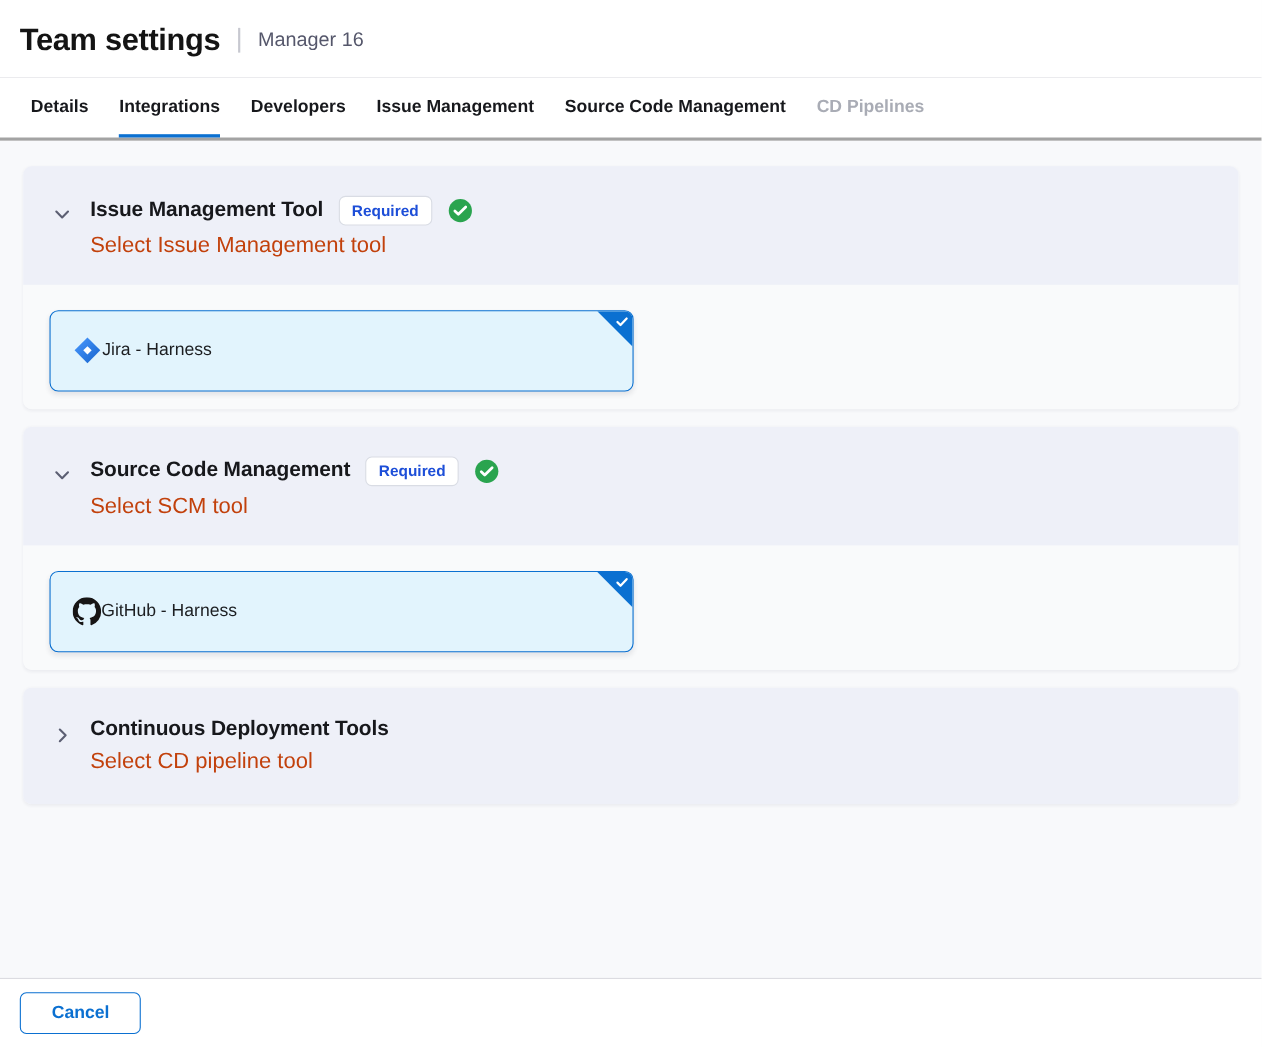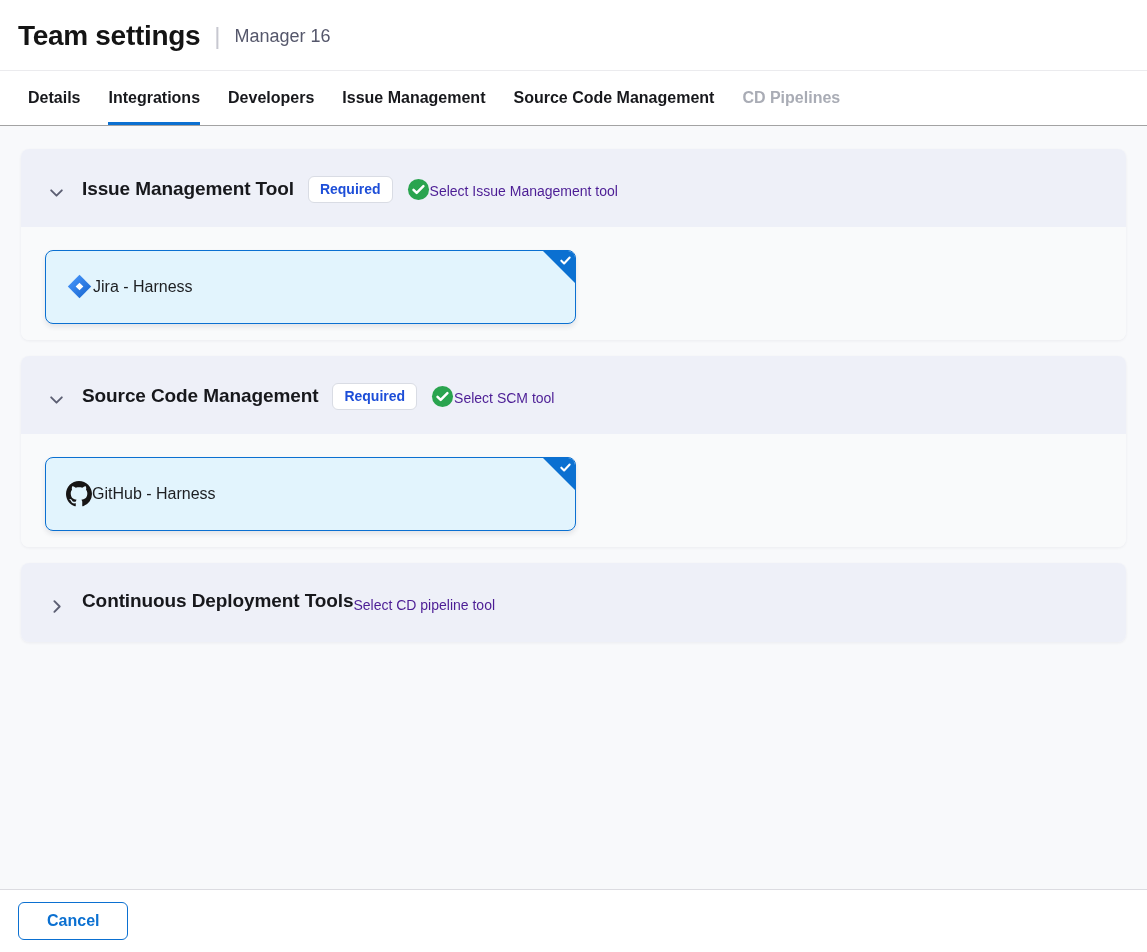--- a/index.html
+++ b/index.html
@@ -23,21 +23,21 @@
     gap: 14px;
     flex: 0 0 auto;
   }
   .page-title { font-size: 28px; font-weight: 700; color: #141414; letter-spacing: -0.3px; }
   .title-divider { color: #c7c8d0; font-size: 24px; font-weight: 300; line-height: 1; }
   .page-subtitle { font-size: 18px; color: #55576b; }
 
   
   .tab-bar {
     background: #ffffff;
-    border-bottom: 1px solid #a3a3a3;
+    border-bottom: 3px solid #a3a3a3;
     padding: 0 28px;
     display: flex;
     gap: 28px;
     flex: 0 0 auto;
   }
   .tab {
     font-size: 16px;
     font-weight: 600;
     color: #17181c;
     padding: 18px 0 15px 0;
@@ -69,34 +69,34 @@
   }
   .collapse-toggle {
     background: none;
     border: none;
     padding: 0;
     margin: 8px 17px 0 3px;
     cursor: pointer;
     line-height: 0;
     color: #5c5f73;
   }
-  .section-titles { display: flex; }
+  .section-titles { display: flex; flex-direction: column; }
   .section-title-row { display: flex; align-items: center; gap: 14px; }
   .section-title { font-size: 19px; font-weight: 700; color: #17181c; letter-spacing: -0.1px; }
   .required-badge {
     background: #ffffff;
     border: 1px solid #d9dce4;
     border-radius: 6px;
     padding: 4px 11px;
     font-size: 14px;
     font-weight: 700;
     color: #1d4ed8;
     line-height: 1.2;
   }
-  .section-subtitle { font-size: 14px; color: #4c1d95; margin-top: 7px; }
+  .section-subtitle { font-size: 20px; color: #c2410c; margin-top: 7px; }
 
   .section-body {
     background: #f9fafb;
     padding: 23px 24px 16px 24px;
   }
   .option-card {
     position: relative;
     width: 531px;
     height: 74px;
     background: #e2f4fd;

